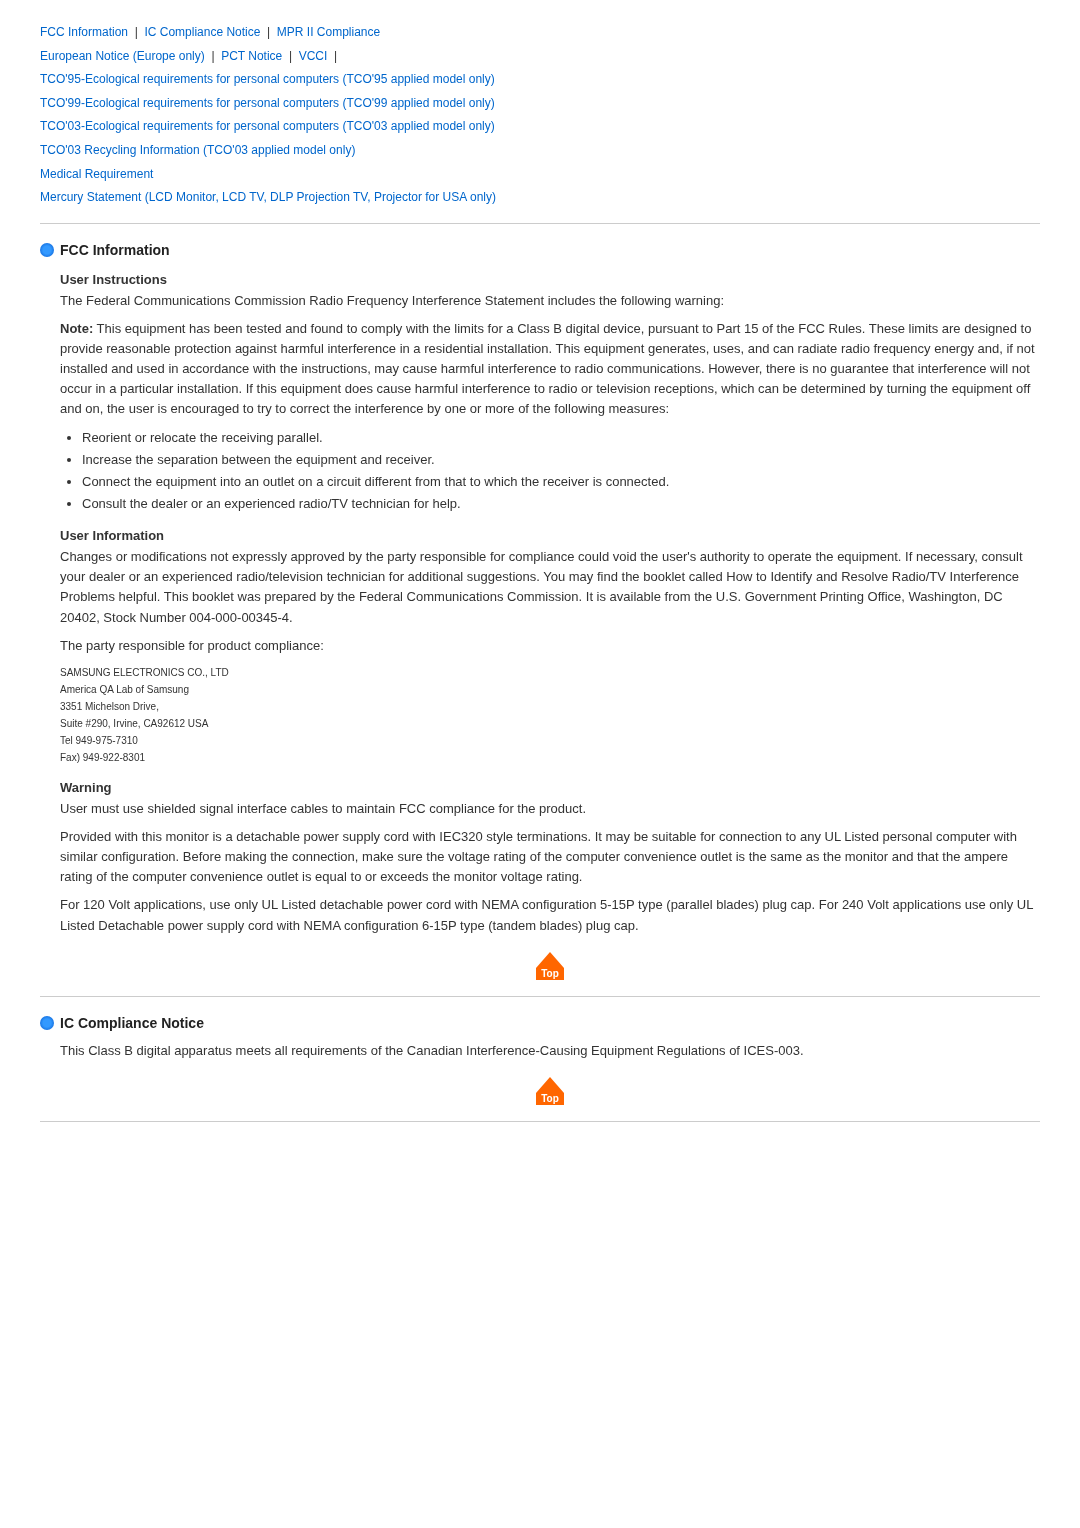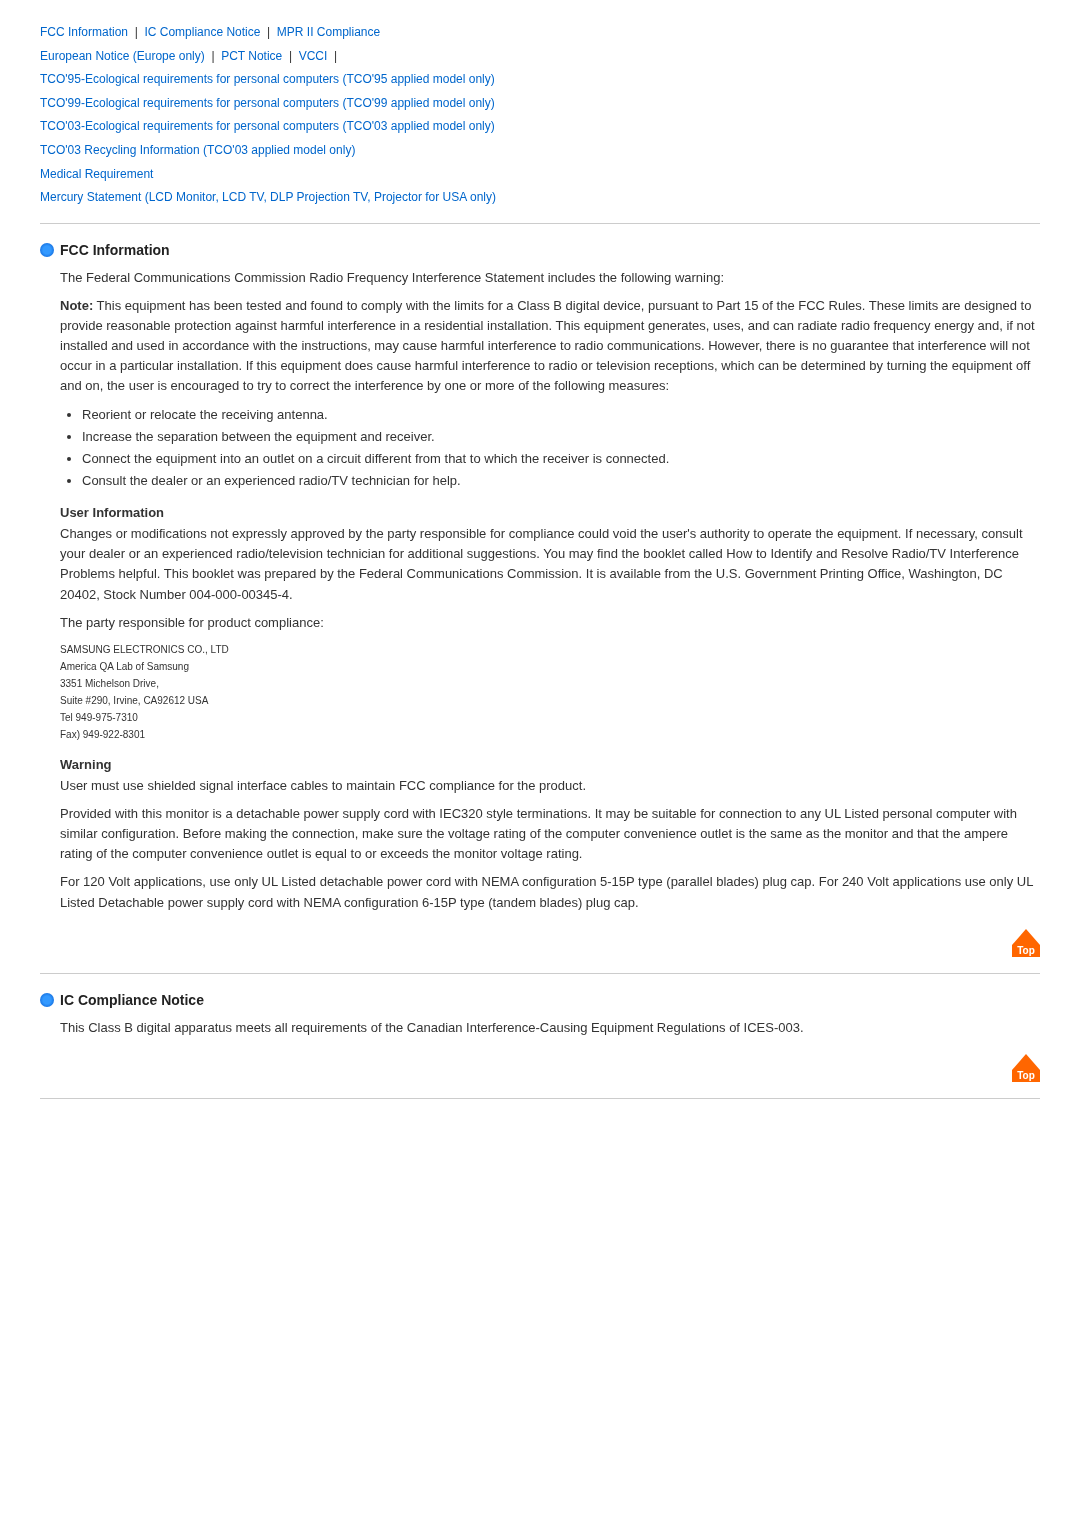--- a/index.html
+++ b/index.html
@@ -68,21 +68,21 @@
       font-size: 13px;
       line-height: 1.55;
       margin-bottom: 2px;
     }
     .party-block {
       font-size: 10px;
       line-height: 1.7;
       margin-bottom: 8px;
     }
     .top-button-container {
-      text-align: right;
+      text-align: center;
       margin: 16px 0;
     }
     .top-button {
       display: inline-flex;
       flex-direction: column;
       align-items: center;
       cursor: pointer;
       text-decoration: none;
     }
     .top-arrow {
@@ -137,26 +137,27 @@
 
 <hr class="section-divider">
 
 <div class="section-header">
   <span class="section-icon"></span>
   <span class="section-title">FCC Information</span>
 </div>
 
 <div class="content-block">
 
+  <div class="subsection-title">User Instructions</div>
   <p class="body-text">The Federal Communications Commission Radio Frequency Interference Statement includes the following warning:</p>
   <p class="body-text">
     <span class="note-bold">Note:</span><span> This equipment has been tested and found to comply with the limits for a Class B digital device, pursuant to Part 15 of the FCC Rules. These limits are designed to provide reasonable protection against harmful interference in a residential installation. This equipment generates, uses, and can radiate radio frequency energy and, if not installed and used in accordance with the instructions, may cause harmful interference to radio communications. However, there is no guarantee that interference will not occur in a particular installation. If this equipment does cause harmful interference to radio or television receptions, which can be determined by turning the equipment off and on, the user is encouraged to try to correct the interference by one or more of the following measures:</span>
   </p>
   <ul class="bullet-list">
-    <li>Reorient or relocate the receiving antenna.</li>
+    <li>Reorient or relocate the receiving parallel.</li>
     <li>Increase the separation between the equipment and receiver.</li>
     <li>Connect the equipment into an outlet on a circuit different from that to which the receiver is connected.</li>
     <li>Consult the dealer or an experienced radio/TV technician for help.</li>
   </ul>
 
   <div class="subsection-title">User Information</div>
   <p class="body-text">Changes or modifications not expressly approved by the party responsible for compliance could void the user's authority to operate the equipment. If necessary, consult your dealer or an experienced radio/television technician for additional suggestions. You may find the booklet called How to Identify and Resolve Radio/TV Interference Problems helpful. This booklet was prepared by the Federal Communications Commission. It is available from the U.S. Government Printing Office, Washington, DC 20402, Stock Number 004-000-00345-4.</p>
   <p class="body-text">The party responsible for product compliance:</p>
   <div class="party-block">
     SAMSUNG ELECTRONICS CO., LTD<br>

